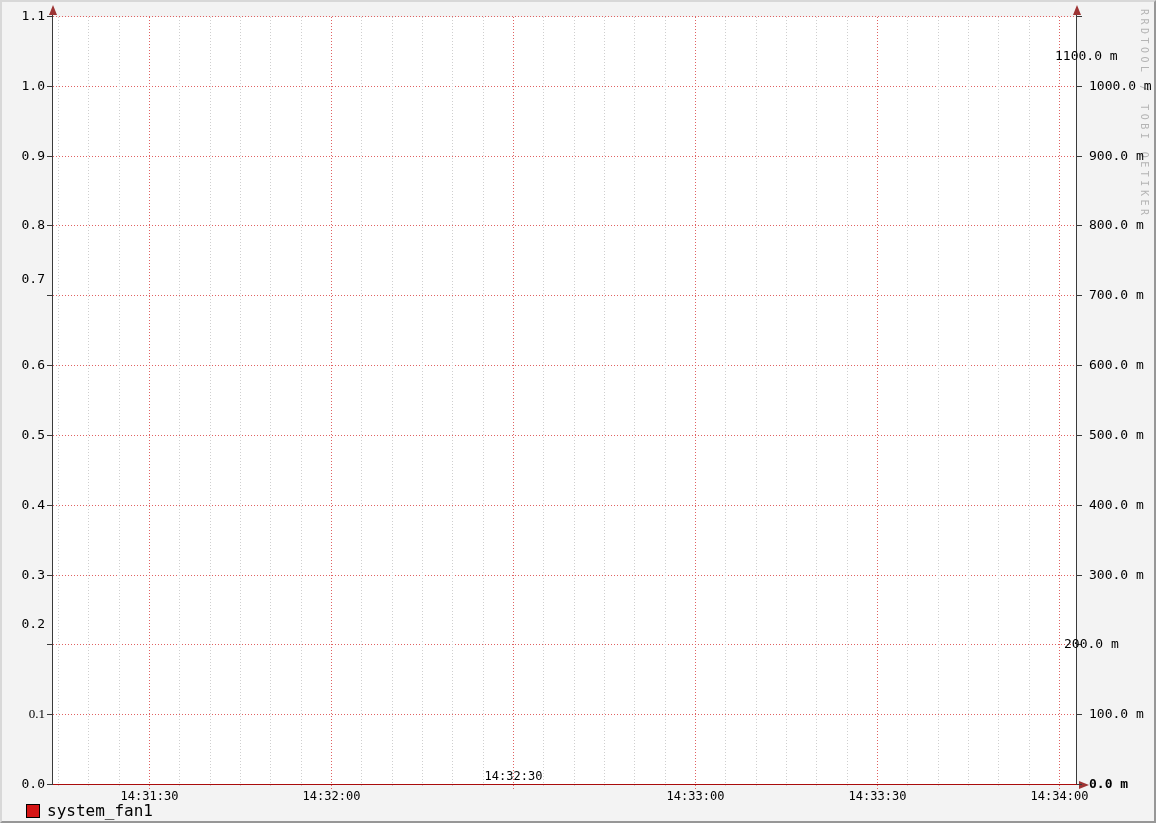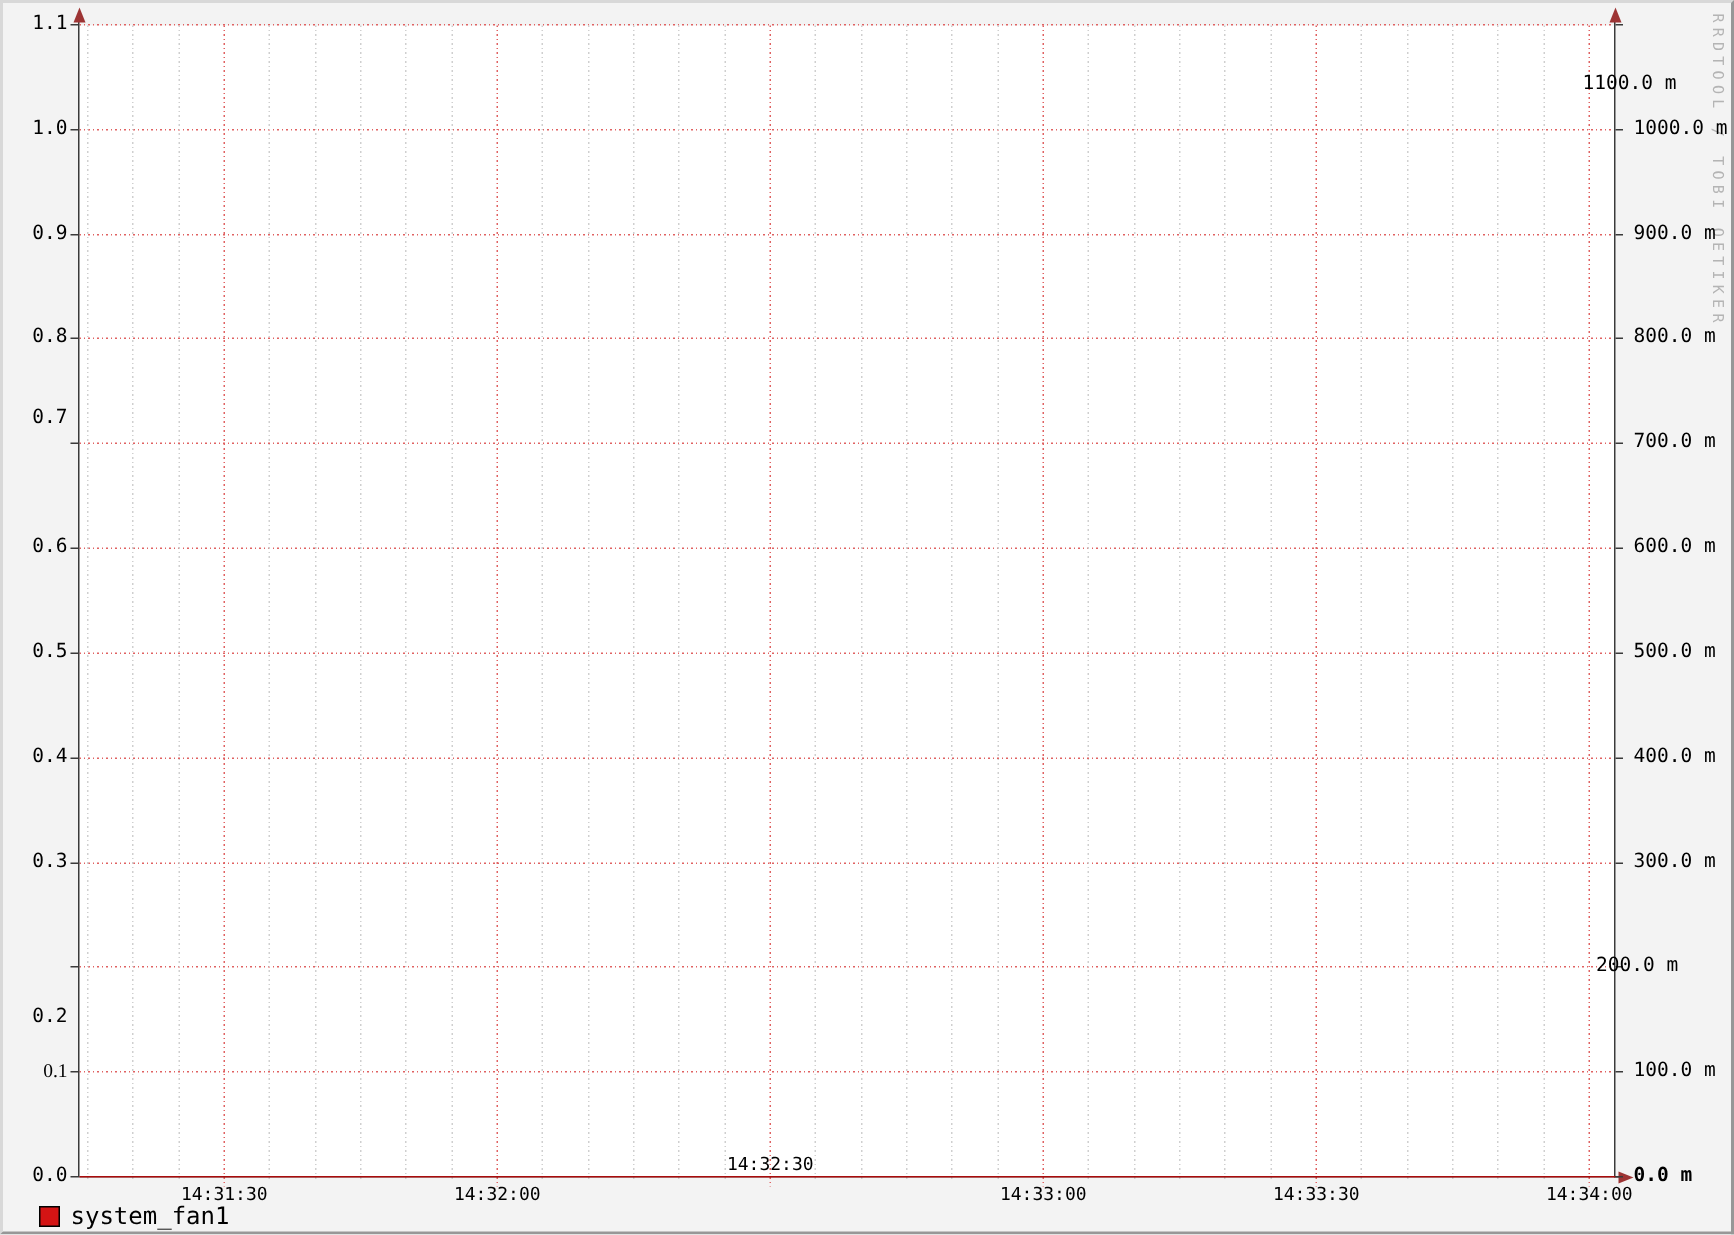--- a/index.html
+++ b/index.html
@@ -140,21 +140,21 @@
 <div class="tick" style="left: 45px; top: 782px; width: 5px; height: 1px;"></div>
     <div class="tick" style="left: 1075px; top: 782px; width: 5px; height: 1px;"></div>
     <div class="ylab left" style="left: 7px; top: 776px;">0.0</div>
     <div class="ylab" style="left: 1087px; top: 776px; font-weight: bold;">0.0 m</div>
     <div class="tick" style="left: 45px; top: 712.182px; width: 5px; height: 1px;"></div>
     <div class="tick" style="left: 1075px; top: 712.182px; width: 5px; height: 1px;"></div>
     <div class="ylab left" style="left: 7px; top: 706.182px; font-family: Liberation Serif, serif;">0.1</div>
     <div class="ylab" style="left: 1087px; top: 706.182px;">100.0 m</div>
     <div class="tick" style="left: 45px; top: 642.364px; width: 5px; height: 1px;"></div>
     <div class="tick" style="left: 1075px; top: 642.364px; width: 5px; height: 1px;"></div>
-    <div class="ylab left" style="left: 7px; top: 670px;">0.2</div>
+    <div class="ylab left" style="left: 7px; top: 616px;">0.2</div>
     <div class="ylab" style="left: 1062px; top: 636.364px;">200.0 m</div>
     <div class="tick" style="left: 45px; top: 572.545px; width: 5px; height: 1px;"></div>
     <div class="tick" style="left: 1075px; top: 572.545px; width: 5px; height: 1px;"></div>
     <div class="ylab left" style="left: 7px; top: 566.545px;">0.3</div>
     <div class="ylab" style="left: 1087px; top: 566.545px;">300.0 m</div>
     <div class="tick" style="left: 45px; top: 502.727px; width: 5px; height: 1px;"></div>
     <div class="tick" style="left: 1075px; top: 502.727px; width: 5px; height: 1px;"></div>
     <div class="ylab left" style="left: 7px; top: 496.727px;">0.4</div>
     <div class="ylab" style="left: 1087px; top: 496.727px;">400.0 m</div>
     <div class="tick" style="left: 45px; top: 432.909px; width: 5px; height: 1px;"></div>

